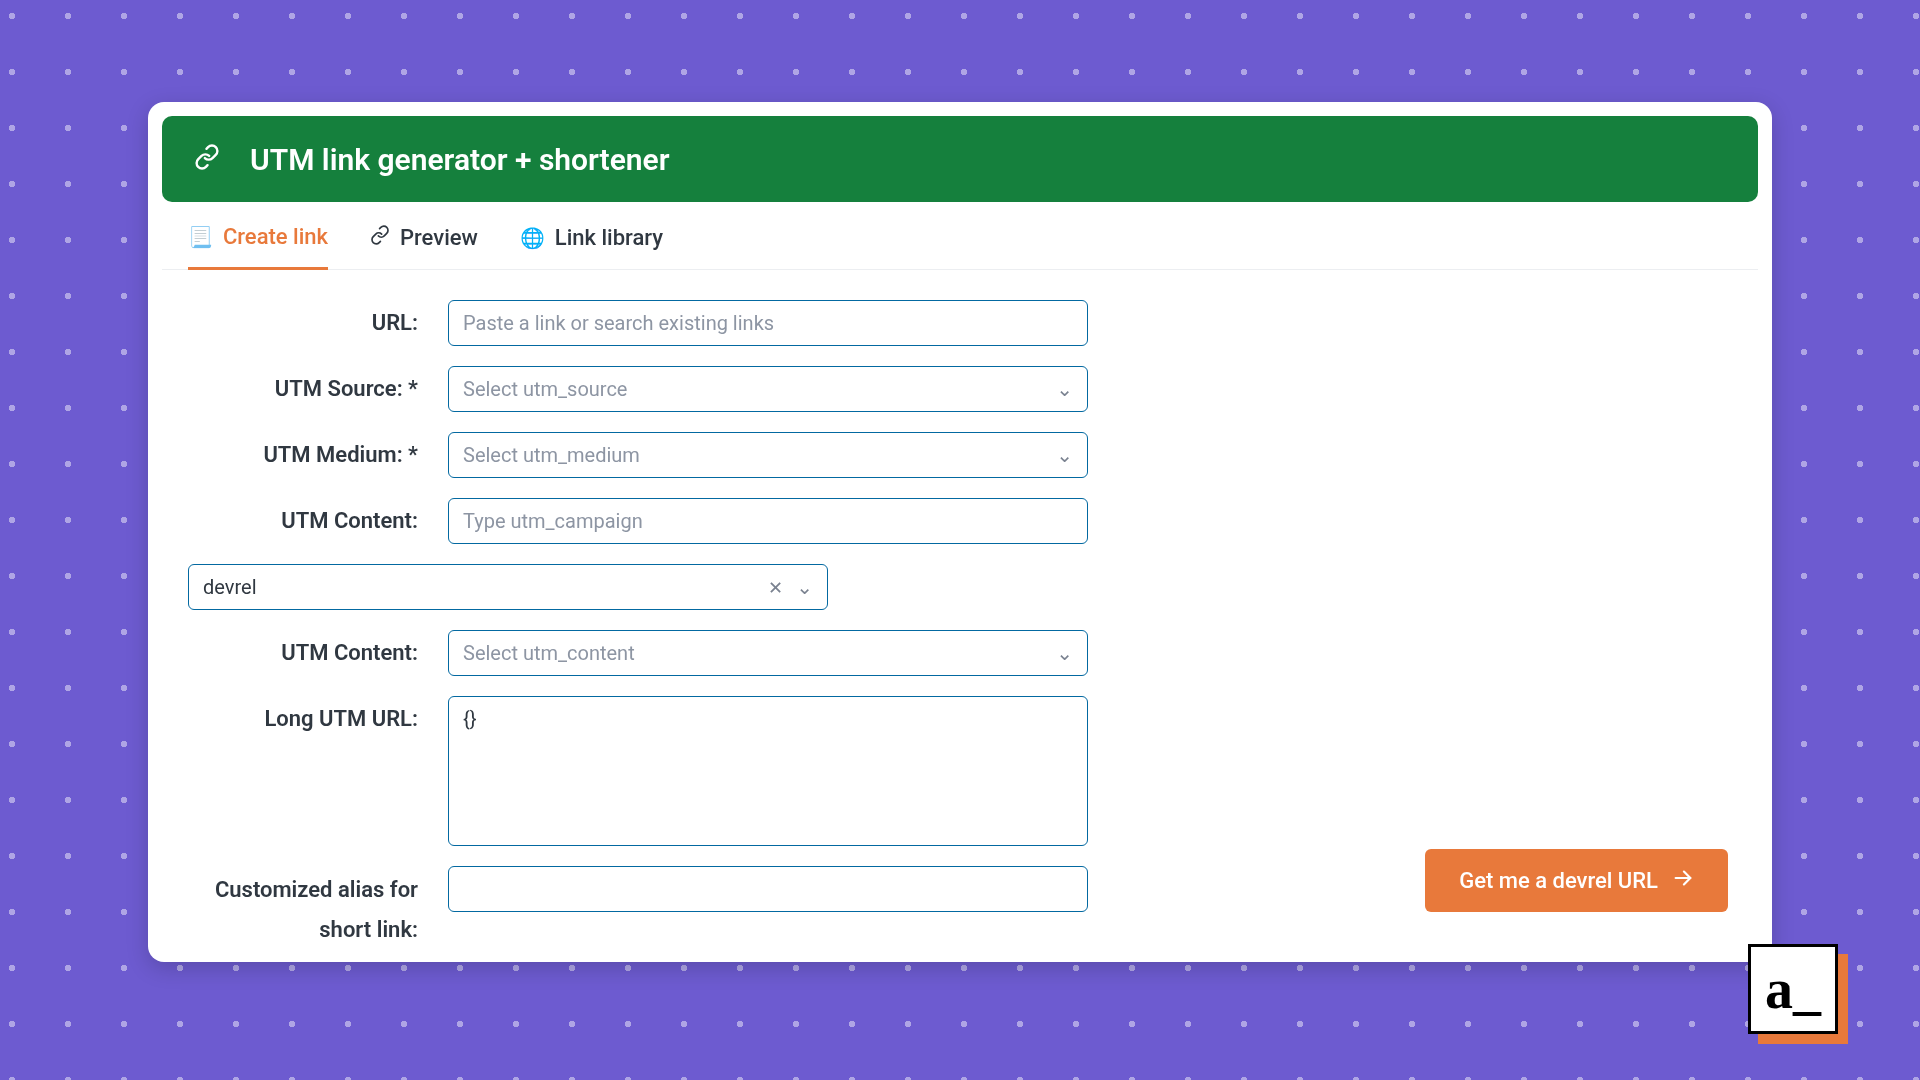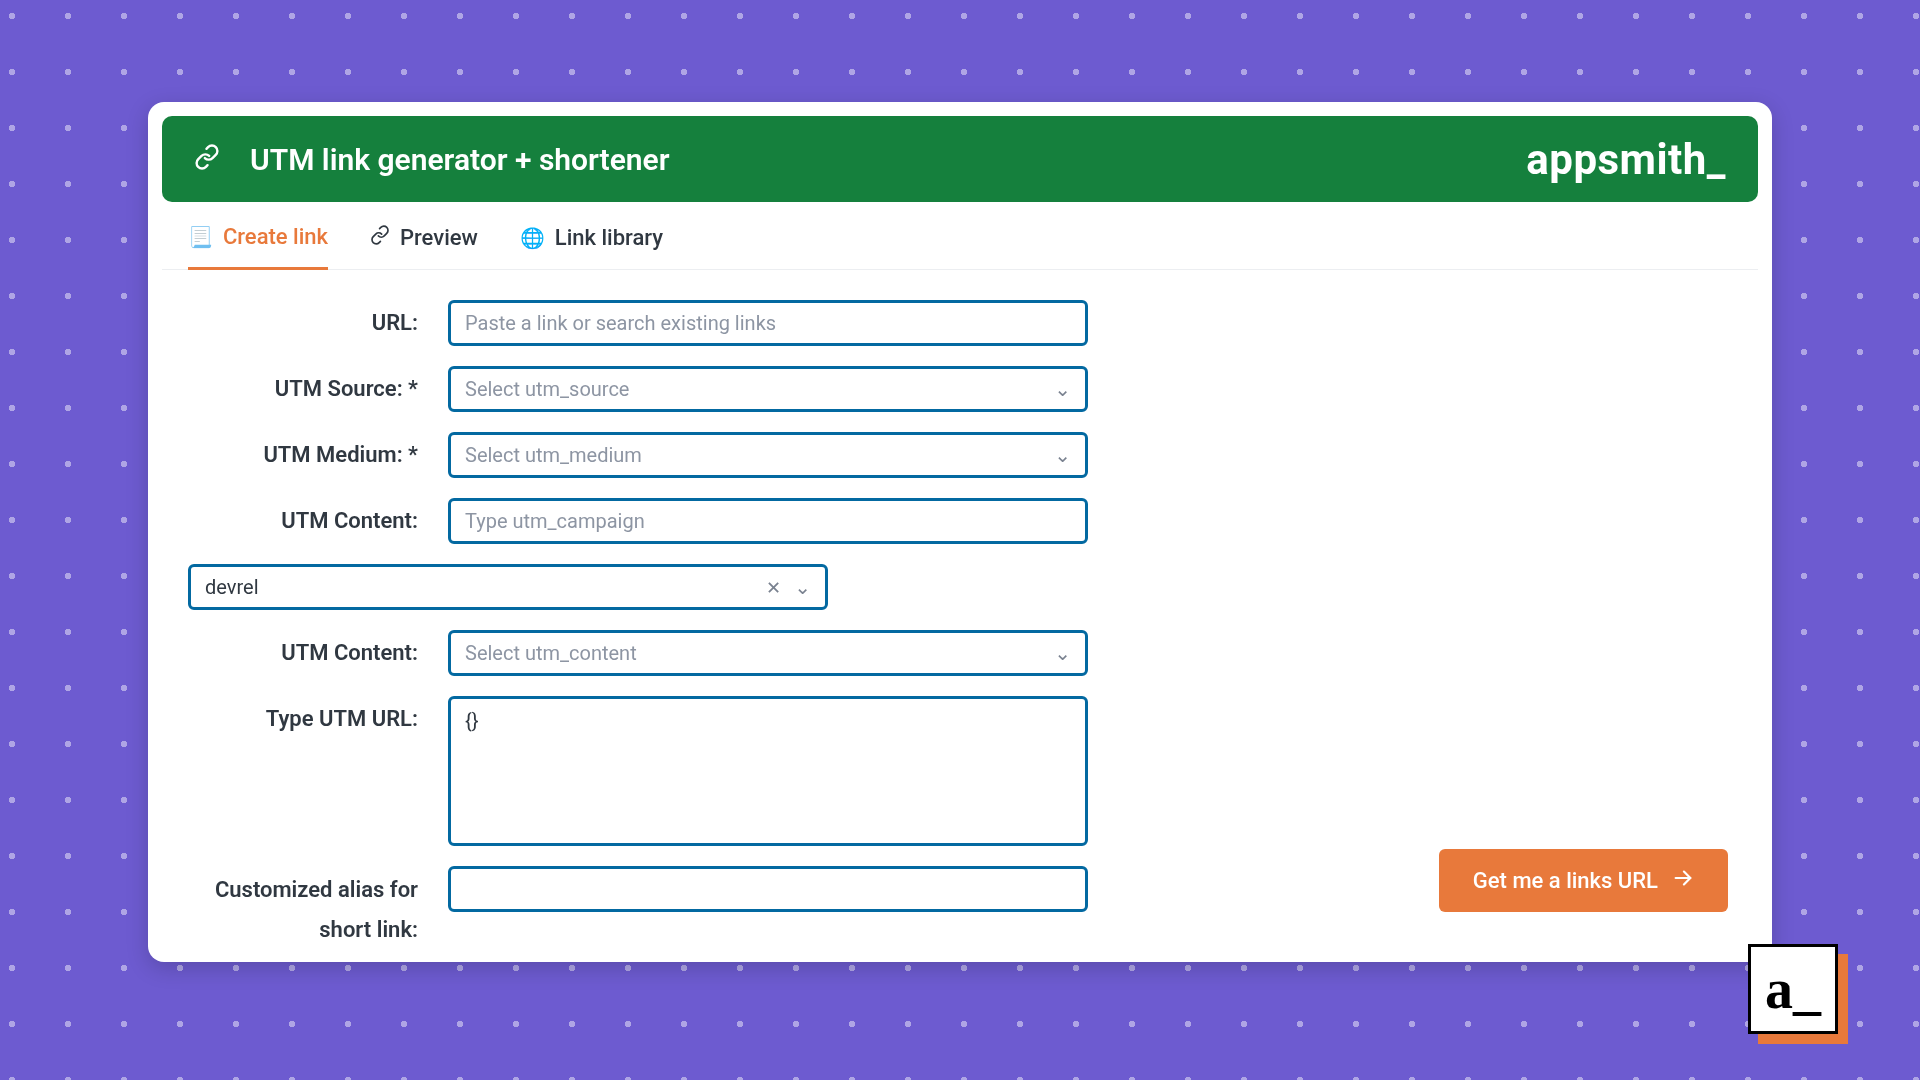--- a/index.html
+++ b/index.html
@@ -52,21 +52,21 @@
 .form-row { display:flex; align-items:flex-start; margin-bottom: 20px; }
 .form-row.textarea-row { align-items:flex-start; }
 .form-label {
   width: 260px; text-align:right; padding-right: 30px;
   font-size: 22px; font-weight:600; color:#303841;
   line-height: 46px;
 }
 .form-label.multi { line-height: 40px; padding-top:4px;}
 .field {
   width: 640px; height: 46px;
-  border: 3px solid #0369a1;
+  border: 1px solid #0369a1;
   border-radius: 6px;
   background:#fff;
   display:flex; align-items:center;
   padding: 0 14px;
   font-size: 20px;
   color:#303841;
   position:relative;
 }
 .field.placeholder { color:#8d95a3; }
 .field.textarea { height: 150px; align-items:flex-start; padding-top:10px; }
@@ -98,21 +98,20 @@
   <div class="header-bar">
     <div class="header-left">
       <span class="link-icon">
         <svg viewBox="0 0 24 24" fill="none" stroke-width="2.2" stroke-linecap="round" stroke-linejoin="round">
             <path d="M10 13a5 5 0 0 0 7.07 0l3-3a5 5 0 1 0-7.07-7.07l-1.5 1.5"></path>
             <path d="M14 11a5 5 0 0 0-7.07 0l-3 3a5 5 0 1 0 7.07 7.07l1.5-1.5"></path>
           </svg>
       </span>
       <span class="header-title">UTM link generator + shortener</span>
     </div>
-    <span class="brand">appsmith_</span>
   </div>
 
   <div class="tabs">
     <div class="tab active">
       <span class="tab-icon">📃</span>
       <span>Create link</span>
     </div>
     <div class="tab">
       <span class="tab-icon">
         <svg width="20" height="20" viewBox="0 0 24 24" fill="none" stroke="#303841" stroke-width="2" stroke-linecap="round">
@@ -170,33 +169,33 @@
 
     <div class="form-row">
       <div class="form-label">UTM Content:</div>
       <div class="field placeholder">
         <span>Select utm_content</span>
         <span class="chev">⌄</span>
       </div>
     </div>
 
     <div class="form-row textarea-row">
-      <div class="form-label">Type UTM URL:</div>
+      <div class="form-label">Long UTM URL:</div>
       <div class="field textarea">
         <span>{}</span>
       </div>
     </div>
 
     <div class="form-row">
       <div class="form-label multi">Customized alias for short link:</div>
       <div class="field"></div>
     </div>
 
     <div class="cta">
-      <span>Get me a links URL</span>
+      <span>Get me a devrel URL</span>
       <span>
         <svg width="22" height="22" viewBox="0 0 24 24" fill="none" stroke="#fff" stroke-width="2.4" stroke-linecap="round" stroke-linejoin="round">
             <line x1="4" y1="12" x2="20" y2="12"></line>
             <polyline points="13 5 20 12 13 19"></polyline>
           </svg>
       </span>
     </div>
 
   </div>
 </div>

